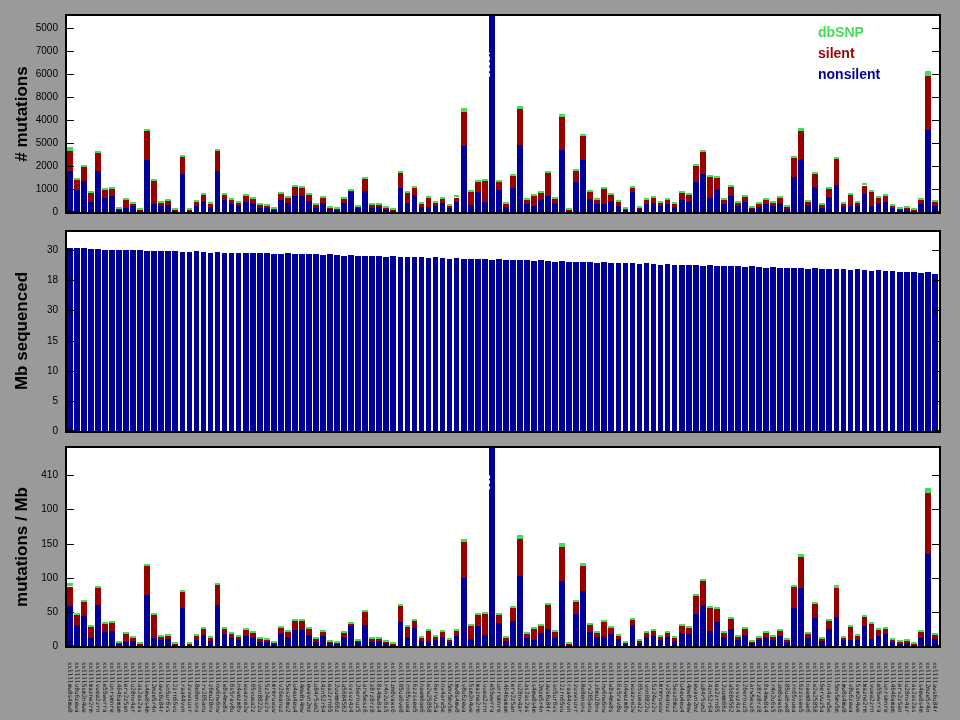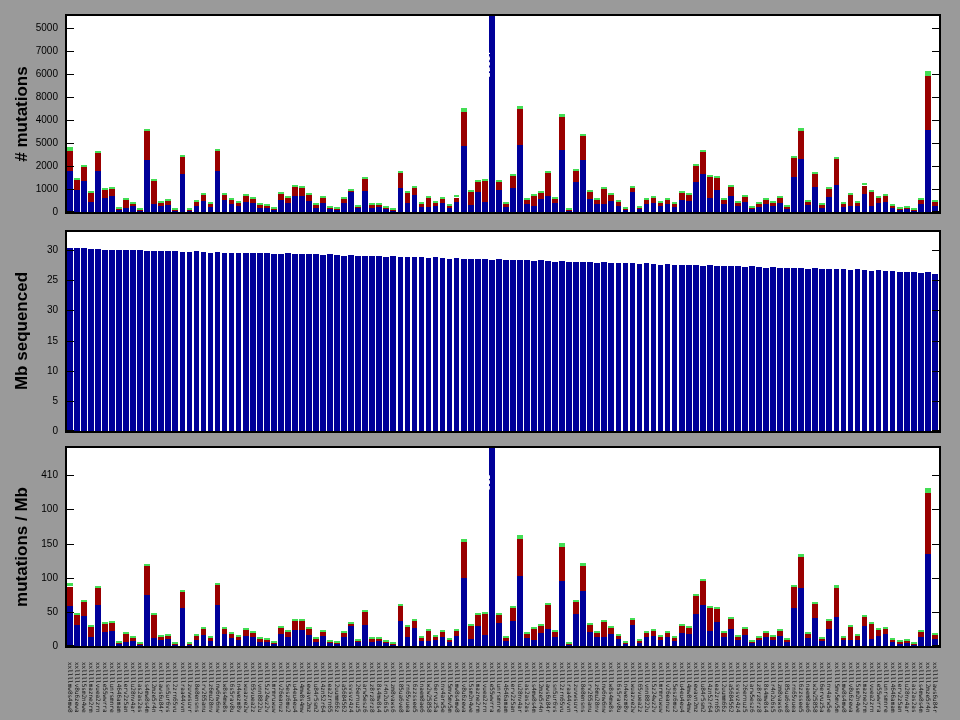--- a/index.html
+++ b/index.html
@@ -1685,20 +1685,25 @@
       <div class="tick" style="top: 61.4px; left: 0px;"></div>
       <div class="tick" style="top: 61.4px; right: 0px;"></div>
       <div class="tick" style="top: 27.3px; left: 0px;"></div>
       <div class="tick" style="top: 27.3px; right: 0px;"></div>
     </div>
 
   <div class="ylab" id="yl1"># mutations</div>
   <div class="ylab" id="yl2">Mb sequenced</div>
   <div class="ylab" id="yl3">mutations / Mb</div>
 
+  <div class="legend">
+    <div style="color: rgb(68, 221, 85);">dbSNP</div>
+    <div style="color: rgb(153, 0, 0);">silent</div>
+    <div style="color: rgb(0, 0, 153);">nonsilent</div>
+  </div>
 
   <div class="ann" id="ann1">22317</div>
   <div class="ann" id="ann3">811</div>
 
   <div class="xlabels" id="xlabels">
       <span class="xl" style="left: 2px;">xxllllmw8s4mw8</span>
       <span class="xl" style="left: 9.03px;">xxllllv8u6zewa</span>
       <span class="xl" style="left: 16.06px;">xxllll5sm2n4we</span>
       <span class="xl" style="left: 23.1px;">xxllllmazne2rm</span>
       <span class="xl" style="left: 30.13px;">xxllllvuea2zrn</span>
@@ -1830,21 +1835,21 @@
     <div class="ticklabel" style="top: 114.8px;">4000</div>
     <div class="ticklabel" style="top: 91.7px;">8000</div>
     <div class="ticklabel" style="top: 68.6px;">6000</div>
     <div class="ticklabel" style="top: 45.6px;">7000</div>
     <div class="ticklabel" style="top: 22.5px;">5000</div>
     <div class="ticklabel" style="top: 426px;">0</div>
     <div class="ticklabel" style="top: 395.8px;">5</div>
     <div class="ticklabel" style="top: 365.7px;">10</div>
     <div class="ticklabel" style="top: 335.5px;">15</div>
     <div class="ticklabel" style="top: 305.4px;">30</div>
-    <div class="ticklabel" style="top: 275.2px;">25</div>
+    <div class="ticklabel" style="top: 275.2px;">18</div>
     <div class="ticklabel" style="top: 245.1px;">30</div>
     <div class="ticklabel" style="top: 641px;">0</div>
     <div class="ticklabel" style="top: 606.9px;">50</div>
     <div class="ticklabel" style="top: 572.7px;">100</div>
     <div class="ticklabel" style="top: 538.6px;">150</div>
     <div class="ticklabel" style="top: 504.4px;">100</div>
     <div class="ticklabel" style="top: 470.3px;">410</div>
   </div>
 
 </body></html>

